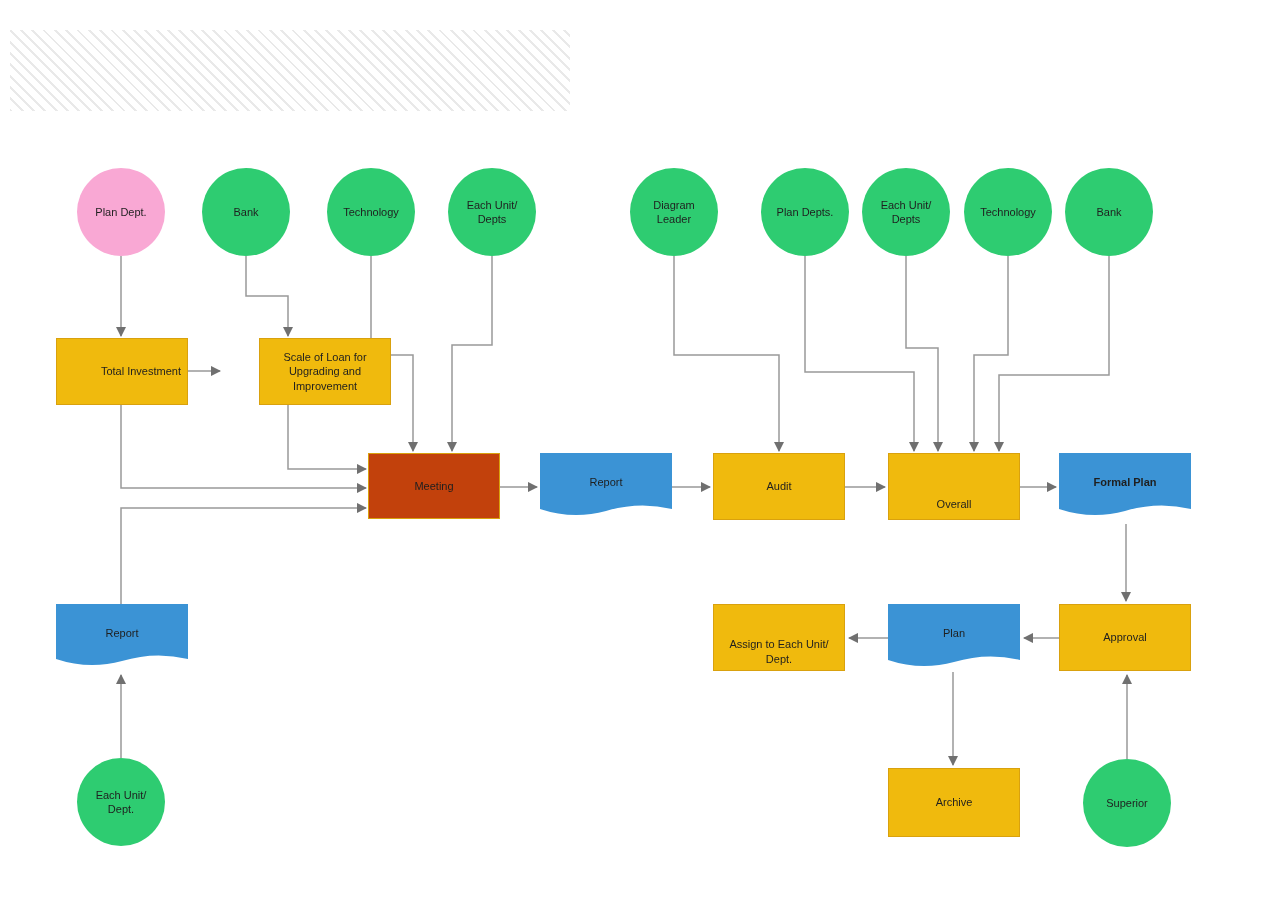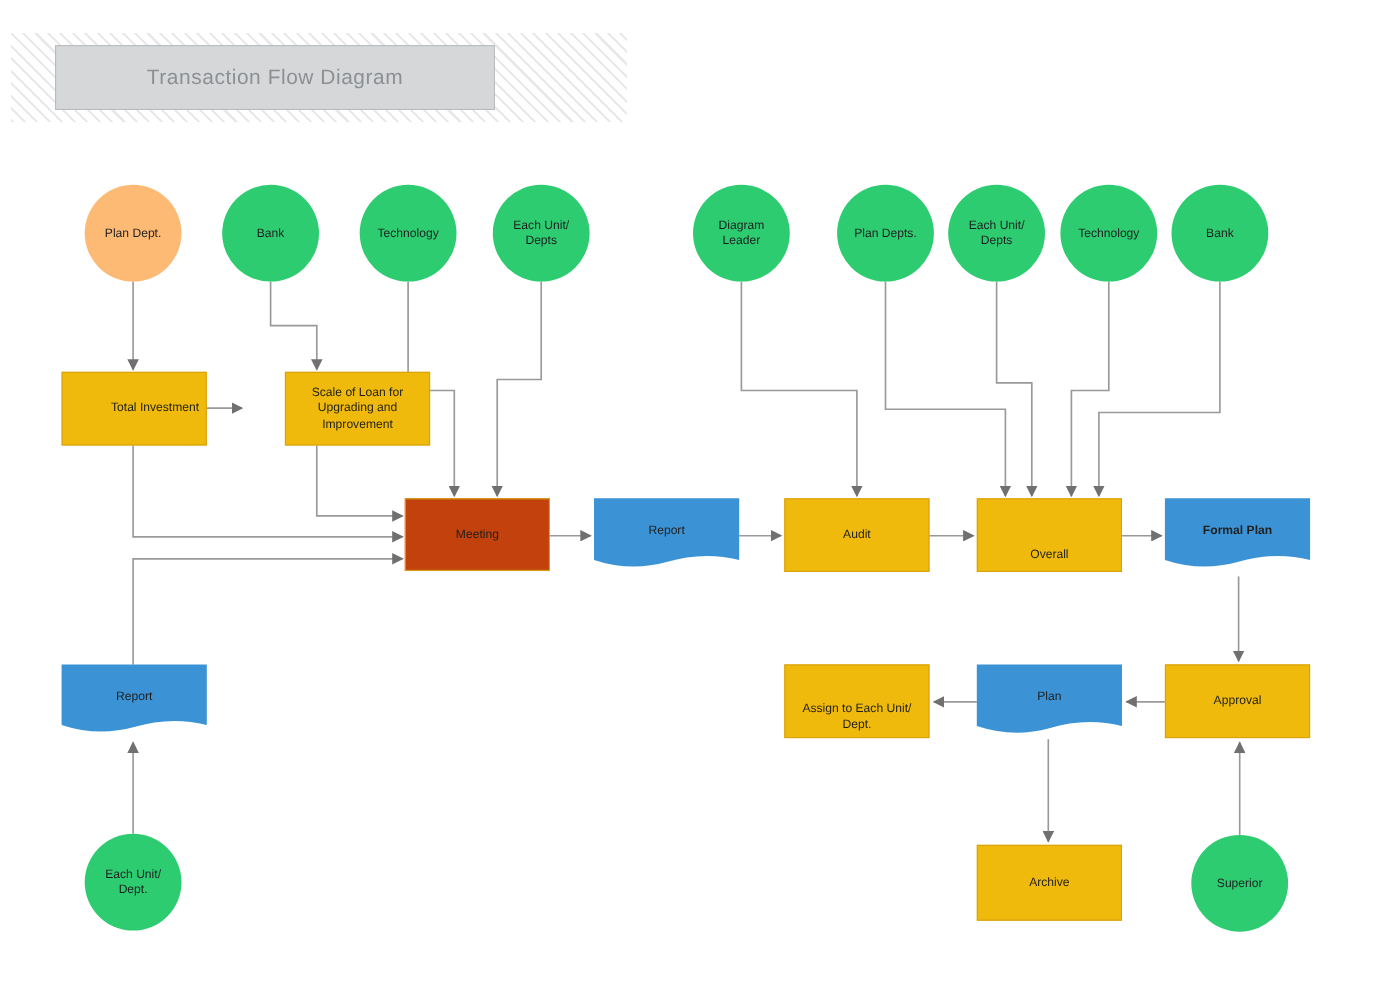--- a/index.html
+++ b/index.html
@@ -87,23 +87,20 @@
     stroke: #999999;
     stroke-width: 1.5;
   }
 </style>
 </head>
 <body>
 
 <div id="canvas">
 
   <div class="title-hatch"></div>
-  <div class="title-box">
-    <span>Transaction Flow Diagram</span>
-  </div>
 
   <svg id="edge-layer" width="1266" height="900" viewBox="0 0 1266 900">
     <defs>
       <marker id="arrow" viewBox="0 0 10 10" refX="9" refY="5" markerWidth="7" markerHeight="7" orient="auto-start-reverse">
         <path d="M0,0 L10,5 L0,10 z" fill="#707070"></path>
       </marker>
     </defs>
   <polyline points="121,256 121,336" marker-end="url(#arrow)" stroke="#999999"></polyline>
       <polyline points="246,256 246,296 288,296 288,336" marker-end="url(#arrow)" stroke="#999999"></polyline>
       <polyline points="188,371 220,371" marker-end="url(#arrow)" stroke="#999999"></polyline>
@@ -122,21 +119,21 @@
       <polyline points="1008,256 1008,355 974,355 974,451" marker-end="url(#arrow)" stroke="#999999"></polyline>
       <polyline points="1109,256 1109,375 999,375 999,451" marker-end="url(#arrow)" stroke="#999999"></polyline>
       <polyline points="1020,487 1056,487" marker-end="url(#arrow)" stroke="#999999"></polyline>
       <polyline points="1126,524 1126,601" marker-end="url(#arrow)" stroke="#999999"></polyline>
       <polyline points="1059,638 1024,638" marker-end="url(#arrow)" stroke="#999999"></polyline>
       <polyline points="888,638 849,638" marker-end="url(#arrow)" stroke="#999999"></polyline>
       <polyline points="953,672 953,765" marker-end="url(#arrow)" stroke="#999999"></polyline>
       <polyline points="1127,759 1127,675" marker-end="url(#arrow)" stroke="#999999"></polyline>
     </svg>
 
-<div class="node circle" style="left: 77px; top: 168px; height: 88px; width: 88px; background: #fdba74; align-items: center;">
+<div class="node circle" style="left: 77px; top: 168px; height: 88px; width: 88px; background: #f9a8d4; align-items: center;">
       <div class="label" style="color: rgb(31, 31, 31);">Plan Dept.</div>
     </div>
     <div class="node circle" style="left: 202px; top: 168px; height: 88px; width: 88px; background: rgb(46, 204, 113);">
       <div class="label" style="color: rgb(31, 31, 31);">Bank</div>
     </div>
     <div class="node circle" style="left: 327px; top: 168px; height: 88px; width: 88px; background: rgb(46, 204, 113);">
       <div class="label" style="color: rgb(31, 31, 31);">Technology</div>
     </div>
     <div class="node circle" style="left: 448px; top: 168px; height: 88px; width: 88px; background: rgb(46, 204, 113);">
       <div class="label" style="color: rgb(31, 31, 31);">Each Unit/

